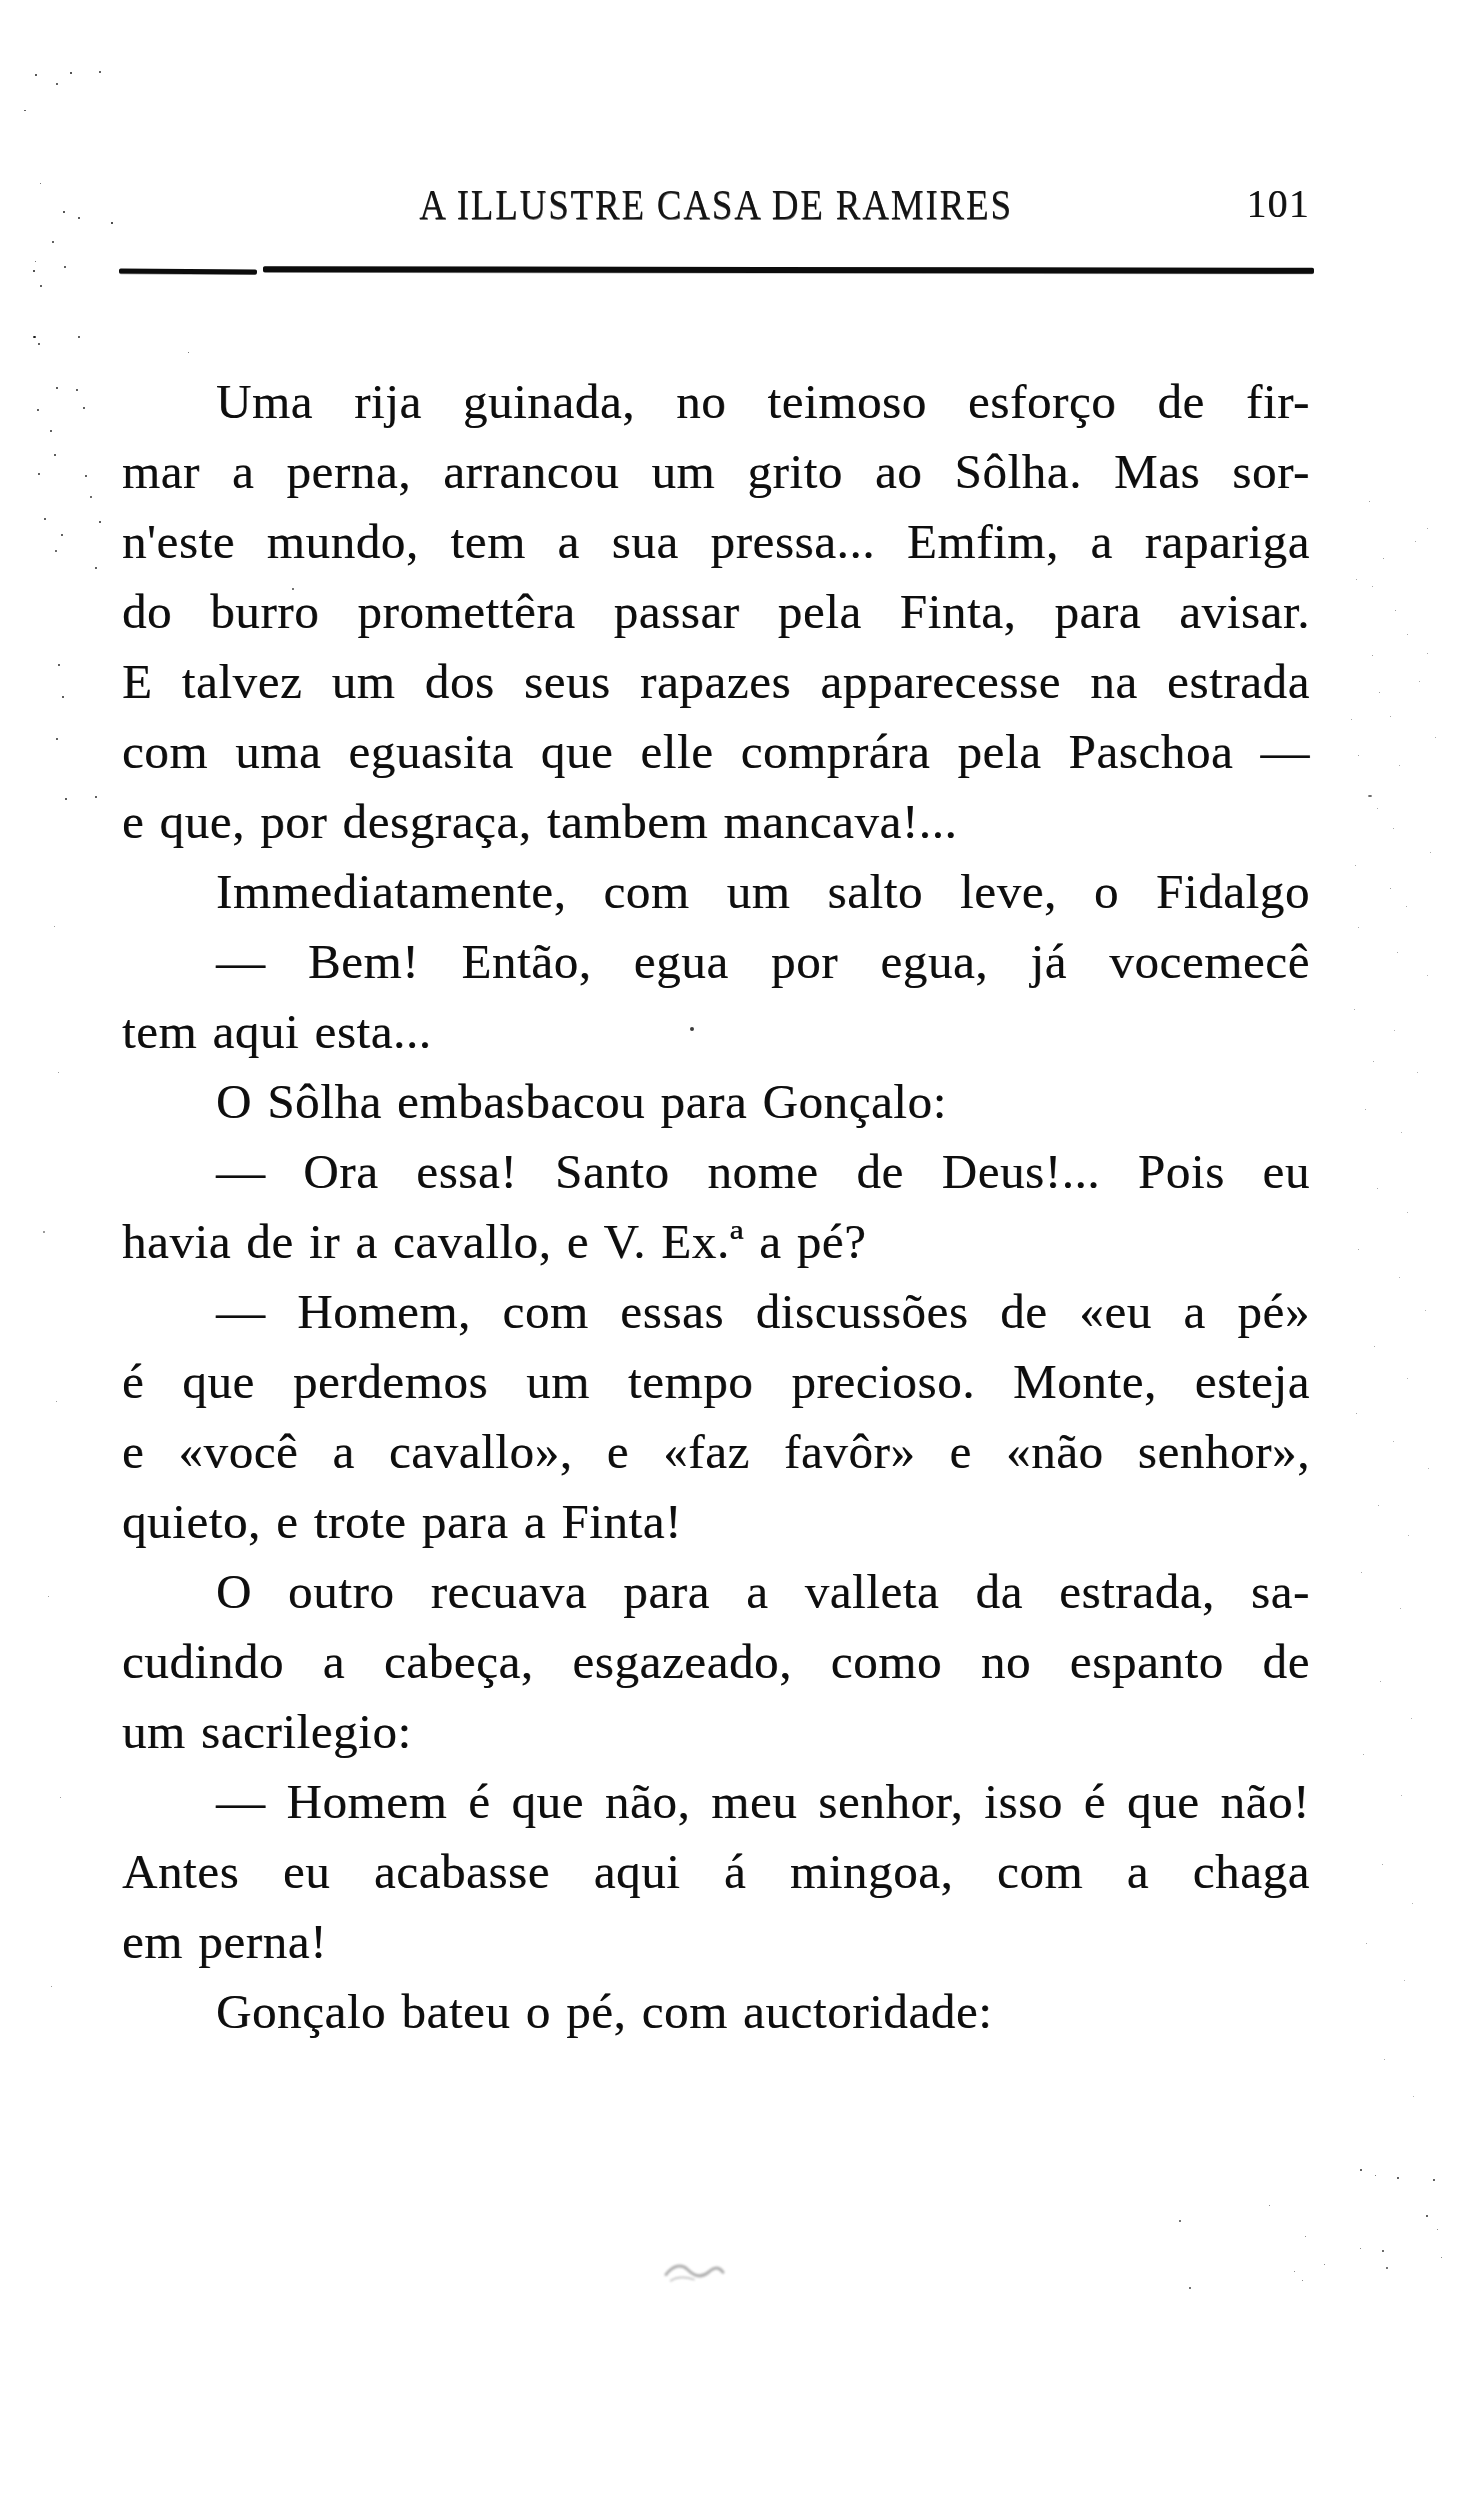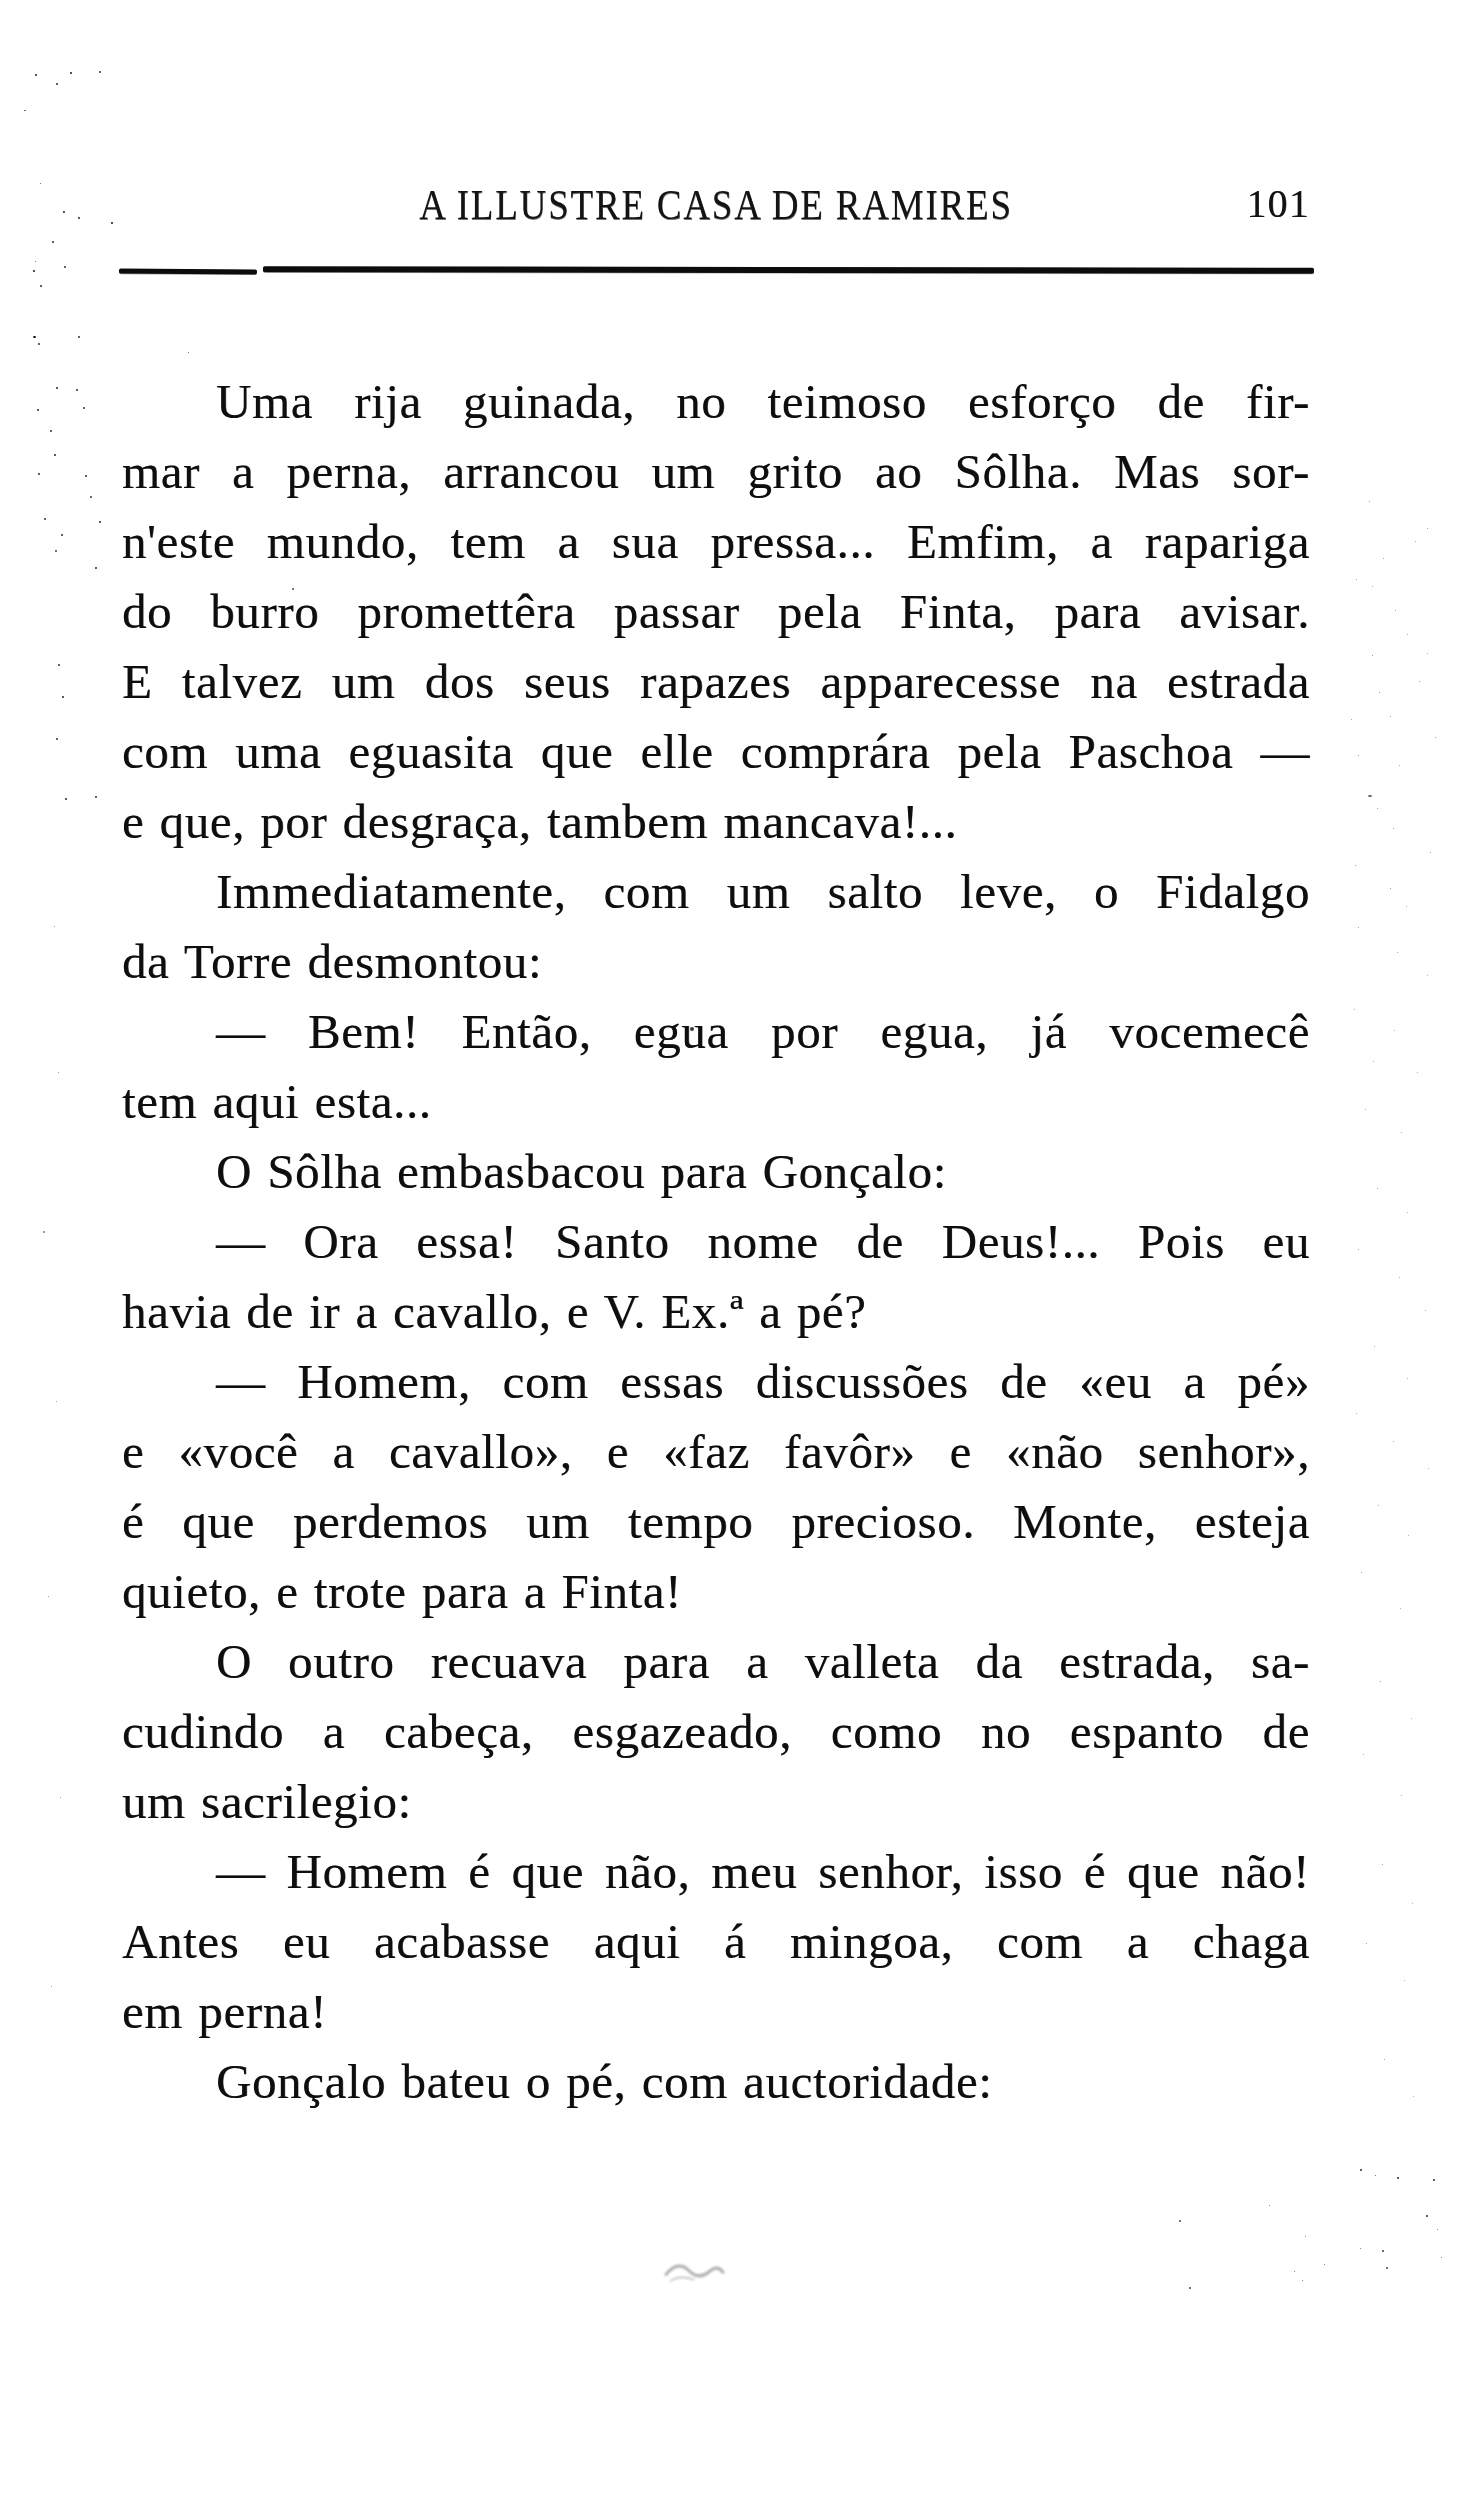--- a/index.html
+++ b/index.html
@@ -77,29 +77,28 @@
 
   <main class="text-block" id="text-block" style="color: rgb(14, 14, 14);">
       <div class="line indent">Uma rija guinada, no teimoso esforço de fir-</div>
       <div class="line">mar a perna, arrancou um grito ao Sôlha. Mas sor-</div>
       <div class="line">n'este mundo, tem a sua pressa... Emfim, a rapariga</div>
       <div class="line">do burro promettêra passar pela Finta, para avisar.</div>
       <div class="line">E talvez um dos seus rapazes apparecesse na estrada</div>
       <div class="line">com uma eguasita que elle comprára pela Paschoa —</div>
       <div class="line end">e que, por desgraça, tambem mancava!...</div>
       <div class="line indent">Immediatamente, com um salto leve, o Fidalgo</div>
-      <div class="line end">da Torre desmontou:</div>
       <div class="line indent">— Bem! Então, egua por egua, já vocemecê</div>
       <div class="line end">tem aqui esta...</div>
       <div class="line indent end">O Sôlha embasbacou para Gonçalo:</div>
       <div class="line indent">— Ora essa! Santo nome de Deus!... Pois eu</div>
       <div class="line end">havia de ir a cavallo, e V. Ex.ª a pé?</div>
       <div class="line indent">— Homem, com essas discussões de «eu a pé»</div>
+      <div class="line">é que perdemos um tempo precioso. Monte, esteja</div>
       <div class="line">e «você a cavallo», e «faz favôr» e «não senhor»,</div>
-      <div class="line">é que perdemos um tempo precioso. Monte, esteja</div>
       <div class="line end">quieto, e trote para a Finta!</div>
       <div class="line indent">O outro recuava para a valleta da estrada, sa-</div>
       <div class="line">cudindo a cabeça, esgazeado, como no espanto de</div>
       <div class="line end">um sacrilegio:</div>
       <div class="line indent">— Homem é que não, meu senhor, isso é que não!</div>
       <div class="line">Antes eu acabasse aqui á mingoa, com a chaga</div>
       <div class="line end">em perna!</div>
       <div class="line indent end">Gonçalo bateu o pé, com auctoridade:</div>
     </main>
 

